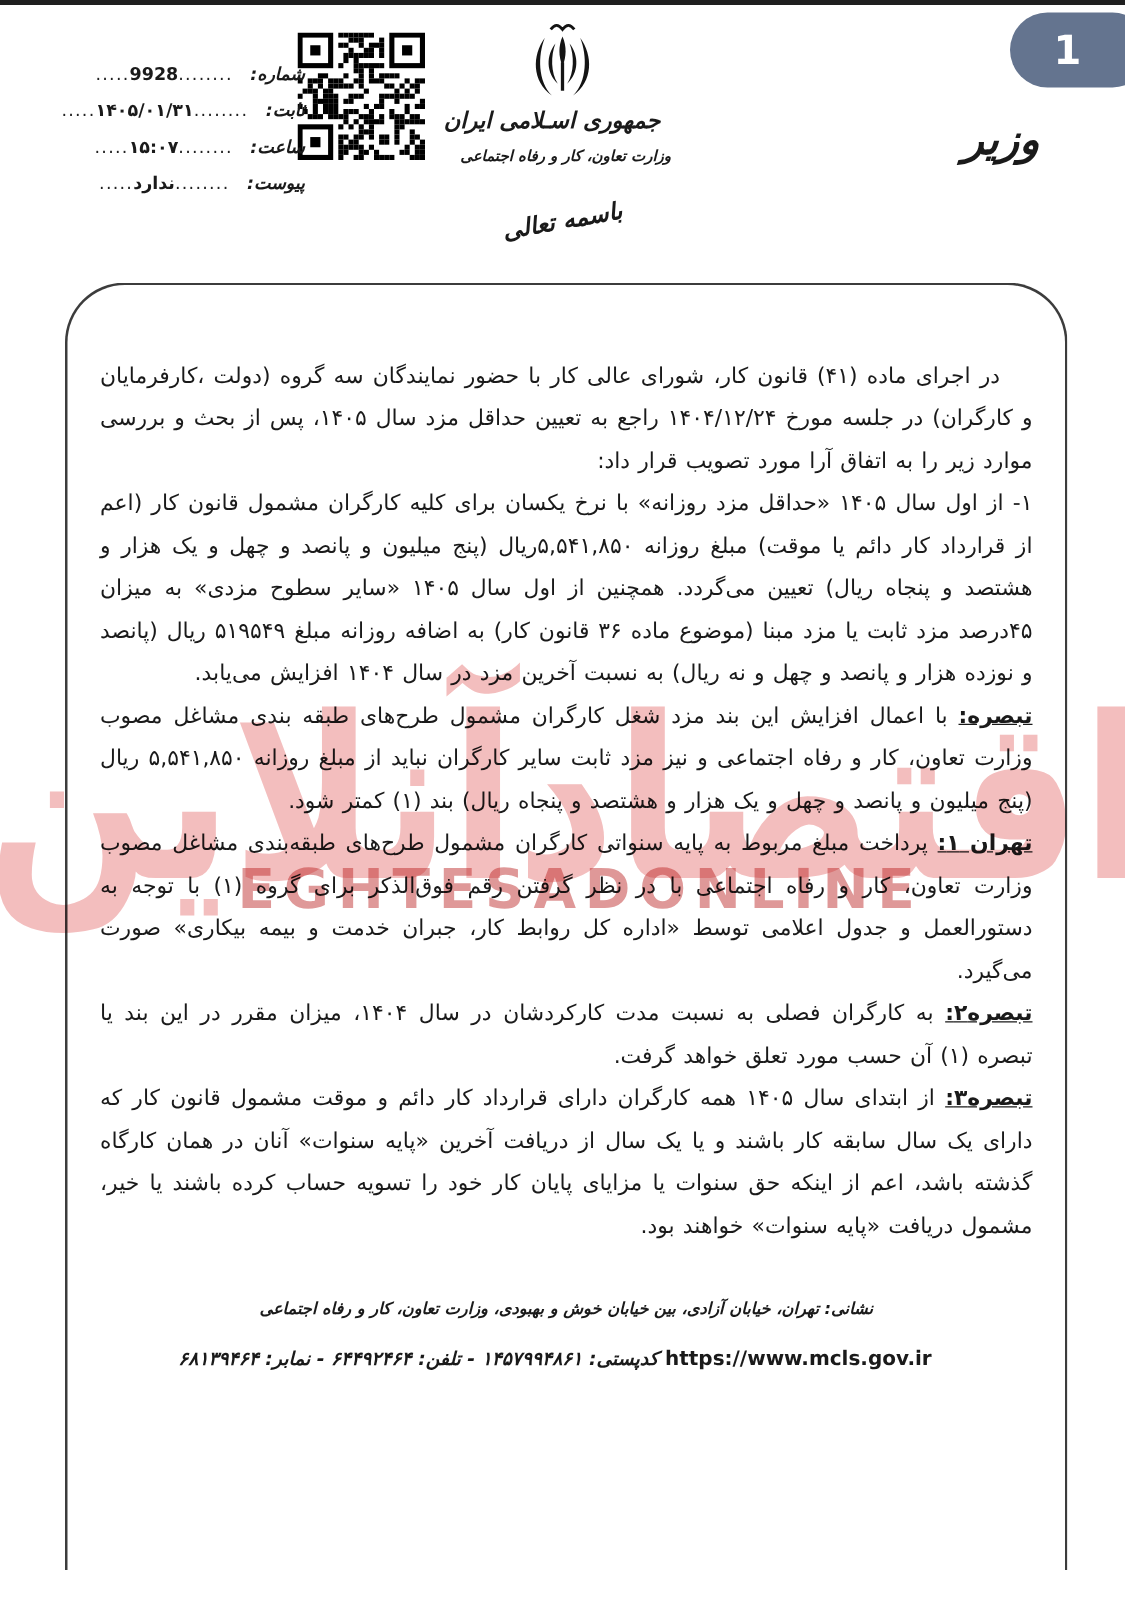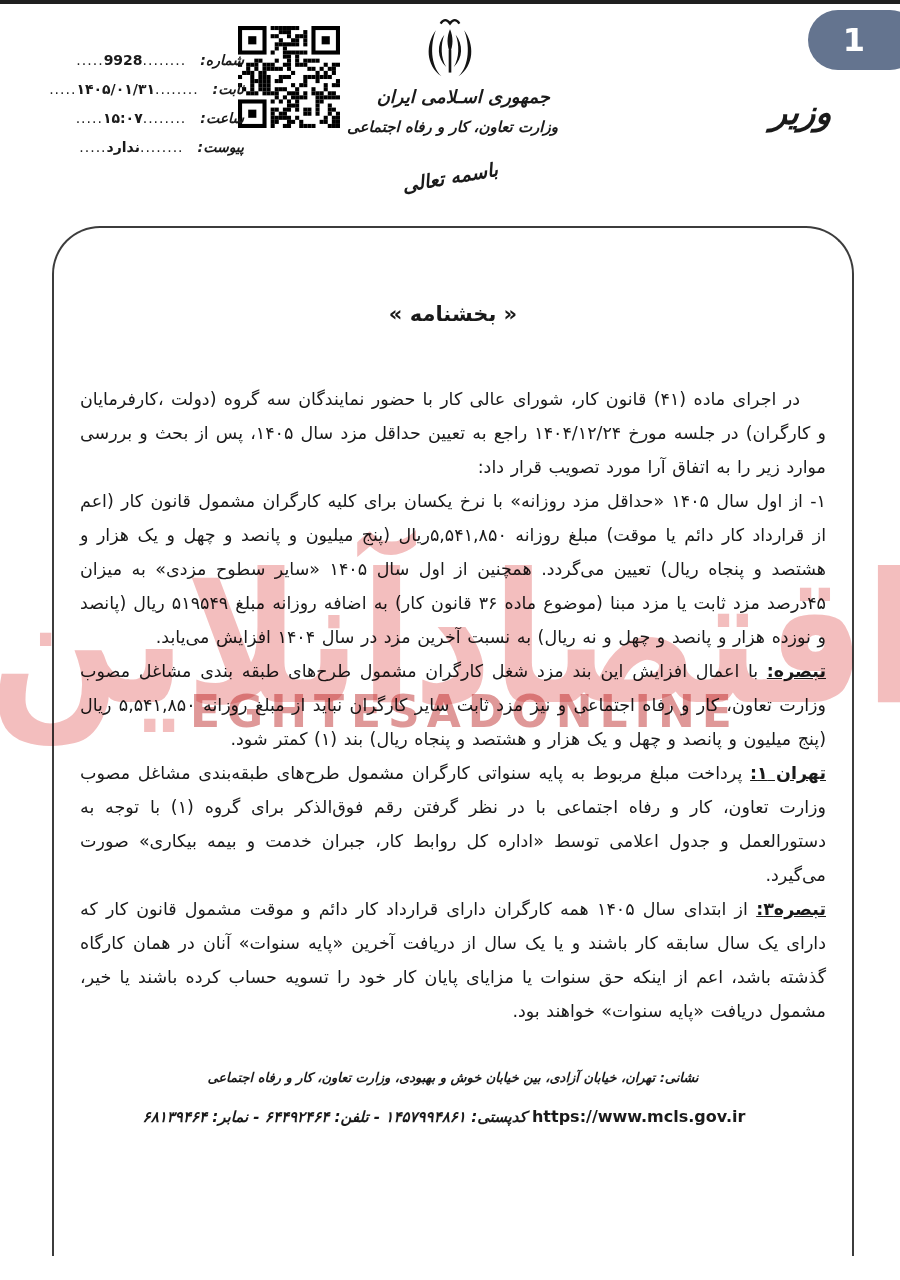--- a/index.html
+++ b/index.html
@@ -17,26 +17,26 @@
     display:flex;align-items:center;font-size:32px;
     font-weight:bold;padding-right:20px;box-sizing:border-box;
     justify-content:center;
   }
   .minister{
     position:absolute;right:68px;top:92px;font-size:34px;font-weight:bold;
     font-style:italic;transform:skewX(-4deg);
   }
   .emblem{position:absolute;left:421px;top:16px;width:58px;height:66px;}
   .gov-line1{
-    position:absolute;left:355px;top:86px;width:195px;text-align:right;
+    position:absolute;left:355px;top:86px;width:195px;text-align:left;
     font-size:18px;font-weight:bold;font-style:italic;direction:rtl;white-space:nowrap;
   }
   .gov-line2{
     position:absolute;left:340px;top:118px;width:225px;text-align:center;
-    font-size:15px;font-weight:bold;font-style:italic;direction:rtl;white-space:nowrap;
+    font-size:12px;font-weight:bold;font-style:italic;direction:rtl;white-space:nowrap;
   }
   .bismillah{
     position:absolute;left:400px;top:166px;width:100px;text-align:center;
     font-size:19px;font-weight:bold;font-style:italic;direction:rtl;
     transform:rotate(-10deg);
   }
   .qr{position:absolute;left:238px;top:26px;width:102px;height:102px;}
   .meta{
     position:absolute;left:48px;top:52px;width:196px;direction:rtl;
   }
@@ -368,27 +368,27 @@
   </div>
   <div class="meta-row">
     <span class="m-label">پیوست:</span>
     <span class="dots"></span>
     <span class="m-value">ندارد</span>
     <span class="dots short"></span>
   </div>
 </div>
 
 <div class="doc-frame">
-  <div class="doc-title">« بخشنامه »</div>
 
   <div class="body-text">
     <p class="indent"><span class="p-lead"></span><span>در اجرای ماده (۴۱) قانون کار، شورای عالی کار با حضور نمایندگان سه گروه (دولت ،کارفرمایان و کارگران) در جلسه مورخ ۱۴۰۴/۱۲/۲۴ راجع به تعیین حداقل مزد سال ۱۴۰۵، پس از بحث و بررسی موارد زیر را به اتفاق آرا مورد تصویب قرار داد:</span></p>
     <p><span class="p-lead"></span><span>۱- از اول سال ۱۴۰۵ «حداقل مزد روزانه» با نرخ یکسان برای کلیه کارگران مشمول قانون کار (اعم از قرارداد کار دائم یا موقت) مبلغ روزانه ۵,۵۴۱,۸۵۰ریال (پنج میلیون و پانصد و چهل و یک هزار و هشتصد و پنجاه ریال) تعیین می‌گردد. همچنین از اول سال ۱۴۰۵ «سایر سطوح مزدی» به میزان ۴۵درصد مزد ثابت یا مزد مبنا (موضوع ماده ۳۶ قانون کار) به اضافه روزانه مبلغ ۵۱۹۵۴۹ ریال (پانصد و نوزده هزار و پانصد و چهل و نه ریال) به نسبت آخرین مزد در سال ۱۴۰۴ افزایش می‌یابد.</span></p>
     <p><span class="p-lead">تبصره:</span><span> با اعمال افزایش این بند مزد شغل کارگران مشمول طرح‌های طبقه بندی مشاغل مصوب وزارت تعاون، کار و رفاه اجتماعی و نیز مزد ثابت سایر کارگران نباید از مبلغ روزانه ۵,۵۴۱,۸۵۰ ریال (پنج میلیون و پانصد و چهل و یک هزار و هشتصد و پنجاه ریال) بند (۱) کمتر شود.</span></p>
     <p><span class="p-lead">تهران ۱:</span><span> پرداخت مبلغ مربوط به پایه سنواتی کارگران مشمول طرح‌های طبقه‌بندی مشاغل مصوب وزارت تعاون، کار و رفاه اجتماعی با در نظر گرفتن رقم فوق‌الذکر برای گروه (۱) با توجه به دستورالعمل و جدول اعلامی توسط «اداره کل روابط کار، جبران خدمت و بیمه بیکاری» صورت می‌گیرد.</span></p>
+    <p><span class="p-lead">تبصره۲:</span><span> به کارگران فصلی به نسبت مدت کارکردشان در سال ۱۴۰۴، میزان مقرر در این بند یا تبصره (۱) آن حسب مورد تعلق خواهد گرفت.</span></p>
     <p><span class="p-lead">تبصره۳:</span><span> از ابتدای سال ۱۴۰۵ همه کارگران دارای قرارداد کار دائم و موقت مشمول قانون کار که دارای یک سال سابقه کار باشند و یا یک سال از دریافت آخرین «پایه سنوات» آنان در همان کارگاه گذشته باشد، اعم از اینکه حق سنوات یا مزایای پایان کار خود را تسویه حساب کرده باشند یا خیر، مشمول دریافت «پایه سنوات» خواهند بود.</span></p>
   </div>
 
   <div class="doc-footer-address">نشانی: تهران، خیابان آزادی، بین خیابان خوش و بهبودی، وزارت تعاون، کار و رفاه اجتماعی</div>
   <div class="doc-footer-contact">
     <span class="site">https://www.mcls.gov.ir</span>
     <span>کدپستی: ۱۴۵۷۹۹۴۸۶۱ - تلفن: ۶۴۴۹۲۴۶۴ - نمابر: ۶۸۱۳۹۴۶۴</span>
   </div>
 </div>
 

